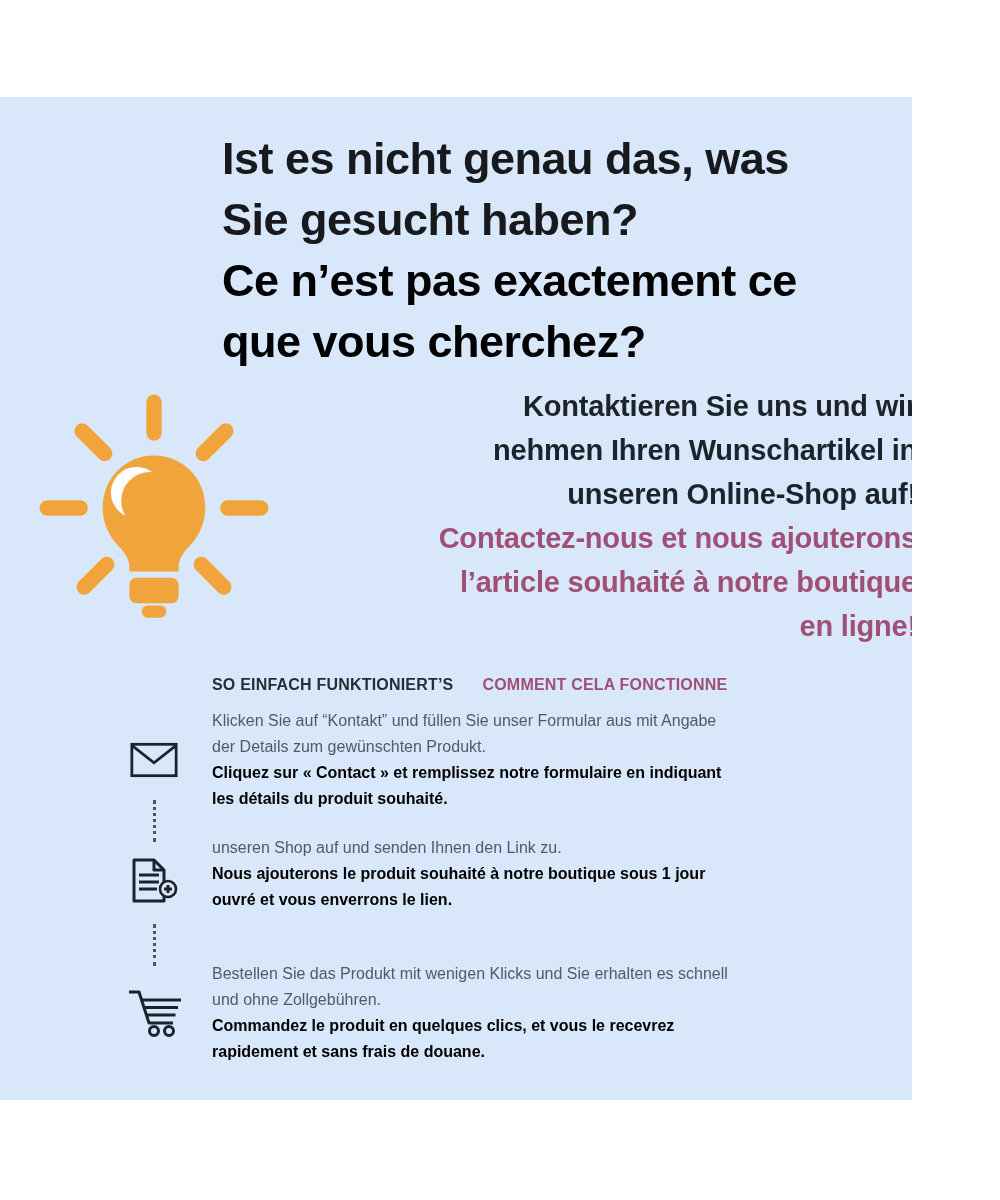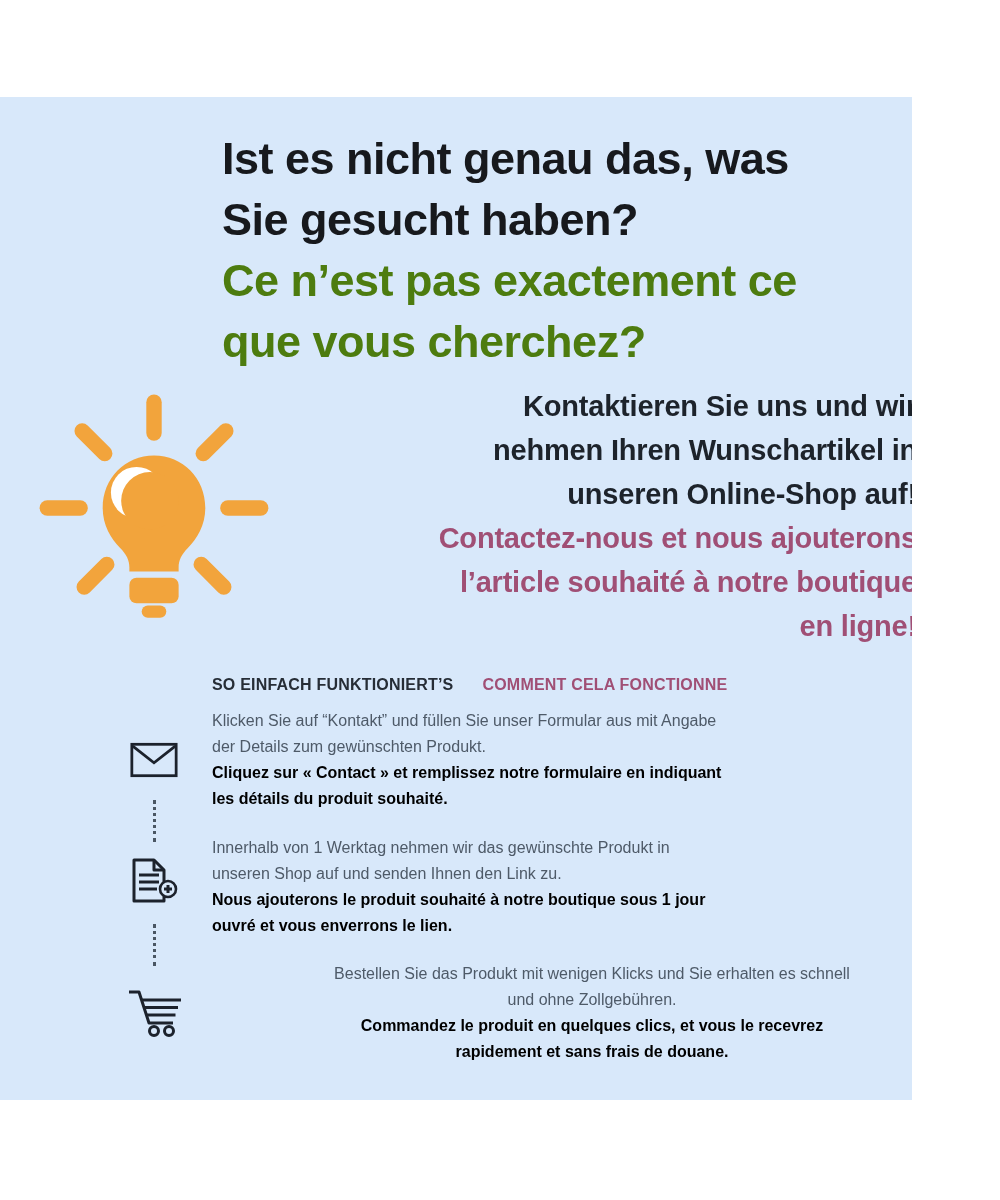--- a/index.html
+++ b/index.html
@@ -6,42 +6,42 @@
   .canvas{
     position:relative;width:912px;height:1200px;background:#ffffff;overflow:hidden;
     font-family:"Liberation Sans", sans-serif;
   }
   .panel{position:absolute;left:0;top:97px;width:1000px;height:1003px;background:#d8e8fa;}
   .abs{position:absolute;}
 
   
   .title{left:222px;top:128px;width:740px;font-weight:bold;font-size:45px;line-height:61px;letter-spacing:-0.5px;}
   .title .de{color:#17191d;}
-  .title .fr{color:#4d7c0f;}
+  .title .fr{color:#000000;}
 
   
   .bulb{left:38px;top:392px;width:232px;height:236px;}
 
   
   .subtitle{left:297px;top:384px;width:620px;font-weight:bold;font-size:29px;line-height:44px;letter-spacing:-0.2px;text-align:right;}
   .subtitle .de{color:#1d232b;}
   .subtitle .fr{color:#a04f75;margin-left:28px;}
 
   
   .section-header{left:212px;top:676px;display:flex;gap:29px;font-size:16px;font-weight:bold;letter-spacing:0.2px;white-space:nowrap;}
   .section-header .de{color:#262d36;}
   .section-header .fr{color:#a04f75;}
 
   
   .step-text{left:212px;width:760px;font-size:16px;line-height:26px;}
   .step-text .de{color:#4e5a68;font-weight:normal;}
   .step-text .fr{color:#000000;font-weight:bold;}
   .step1{top:708px;}
   .step2{top:835px;}
-  .step3{top:961px;text-align:center;}
+  .step3{top:961px;}
 
   
   .icon-envelope{left:130px;top:742px;}
   .icon-document{left:131px;top:858px;}
   .icon-cart{left:125px;top:987px;}
   .connector{width:0;border-left:3px dotted #4a5663;}
   .conn1{left:153px;top:800px;height:42px;}
   .conn2{left:153px;top:924px;height:42px;}
 
   .stroke-icon{fill:none;stroke:#1c222c;stroke-width:3;}
@@ -120,21 +120,20 @@
   </svg>
 
   <div class="abs step-text step1">
     <div class="de">Klicken Sie auf “Kontakt” und füllen Sie unser Formular aus mit Angabe</div>
     <div class="de">der Details zum gewünschten Produkt.</div>
     <div class="fr">Cliquez sur « Contact » et remplissez notre formulaire en indiquant</div>
     <div class="fr">les détails du produit souhaité.</div>
   </div>
 
   <div class="abs step-text step2">
-    <div class="de">Innerhalb von 1 Werktag nehmen wir das gewünschte Produkt in</div>
     <div class="de">unseren Shop auf und senden Ihnen den Link zu.</div>
     <div class="fr">Nous ajouterons le produit souhaité à notre boutique sous 1 jour</div>
     <div class="fr">ouvré et vous enverrons le lien.</div>
   </div>
 
   <div class="abs step-text step3">
     <div class="de">Bestellen Sie das Produkt mit wenigen Klicks und Sie erhalten es schnell</div>
     <div class="de">und ohne Zollgebühren.</div>
     <div class="fr">Commandez le produit en quelques clics, et vous le recevrez</div>
     <div class="fr">rapidement et sans frais de douane.</div>

